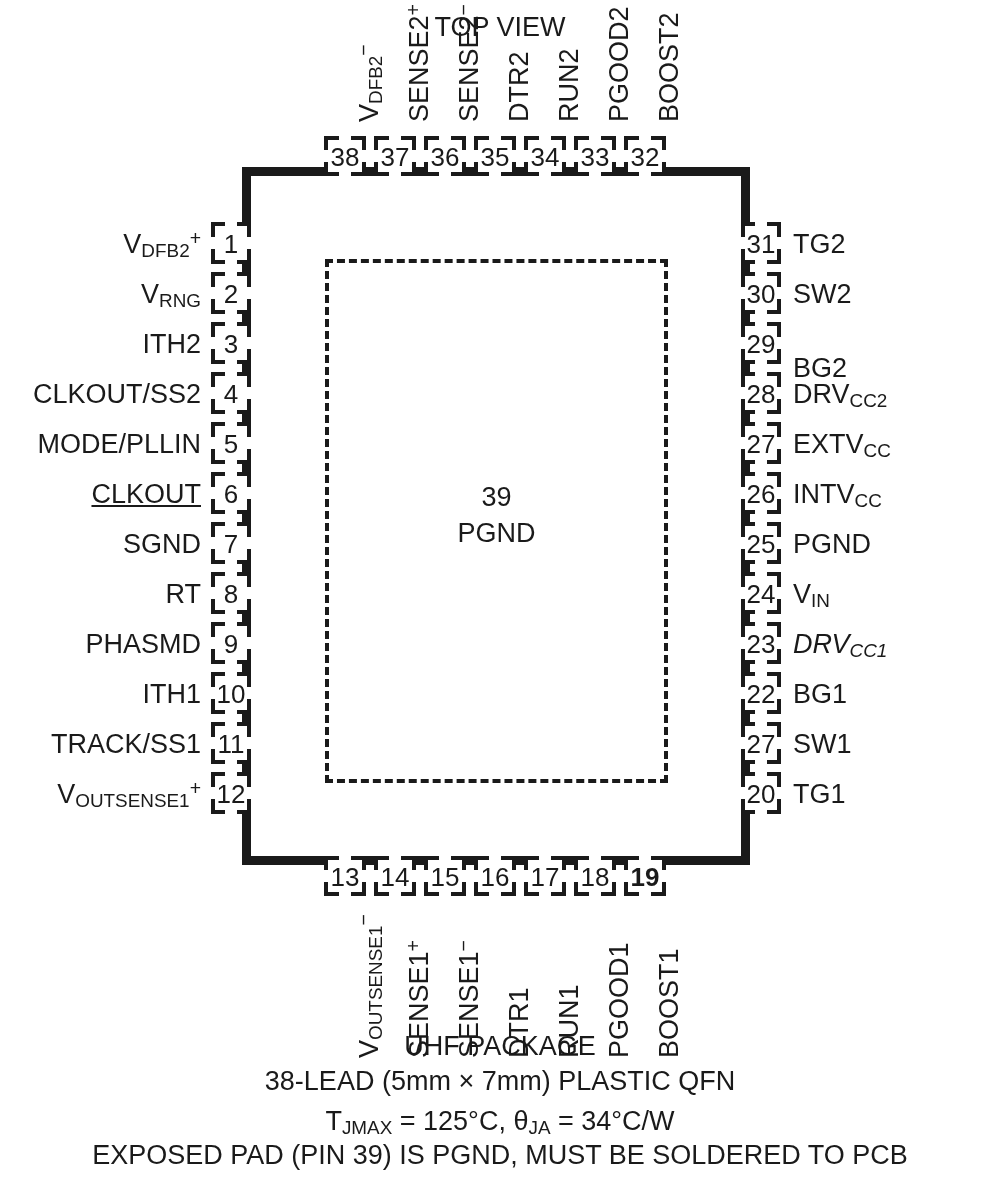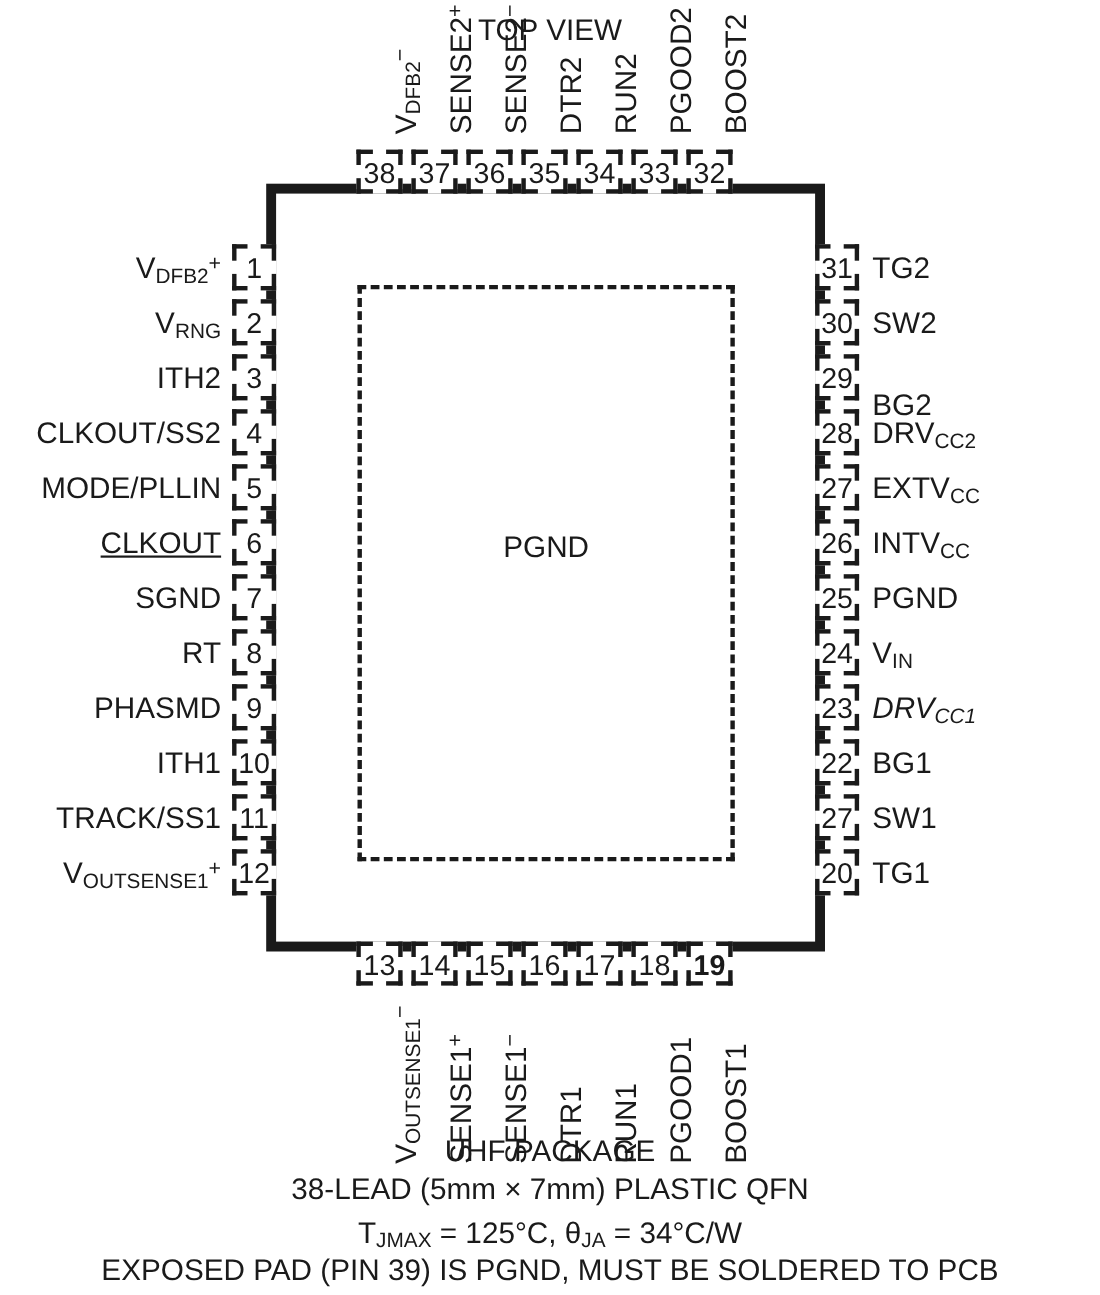--- a/index.html
+++ b/index.html
@@ -147,20 +147,21 @@
 </head>
 <body>
 
 <div class="txt" id="top-view-title">TOP VIEW</div>
 
 <div id="chip-body"></div>
 
 <div id="exposed-pad"></div>
 
 <div id="exposed-pad-label">
+  <div>39</div>
   <div>PGND</div>
 </div>
 
 <div id="pin-layer">
     <div class="pin side" style="left: 211px; top: 222px; width: 40px; height: 42px;">
       <div class="seg" style="left: 0px; top: 0px; width: 14px; height: 4px;"></div>
       <div class="seg" style="left: 26px; top: 0px; width: 14px; height: 4px;"></div>
       <div class="seg" style="left: 0px; top: 38px; width: 14px; height: 4px;"></div>
       <div class="seg" style="left: 26px; top: 38px; width: 14px; height: 4px;"></div>
       <div class="seg" style="left: 0px; top: 0px; width: 4px; height: 15px;"></div>

